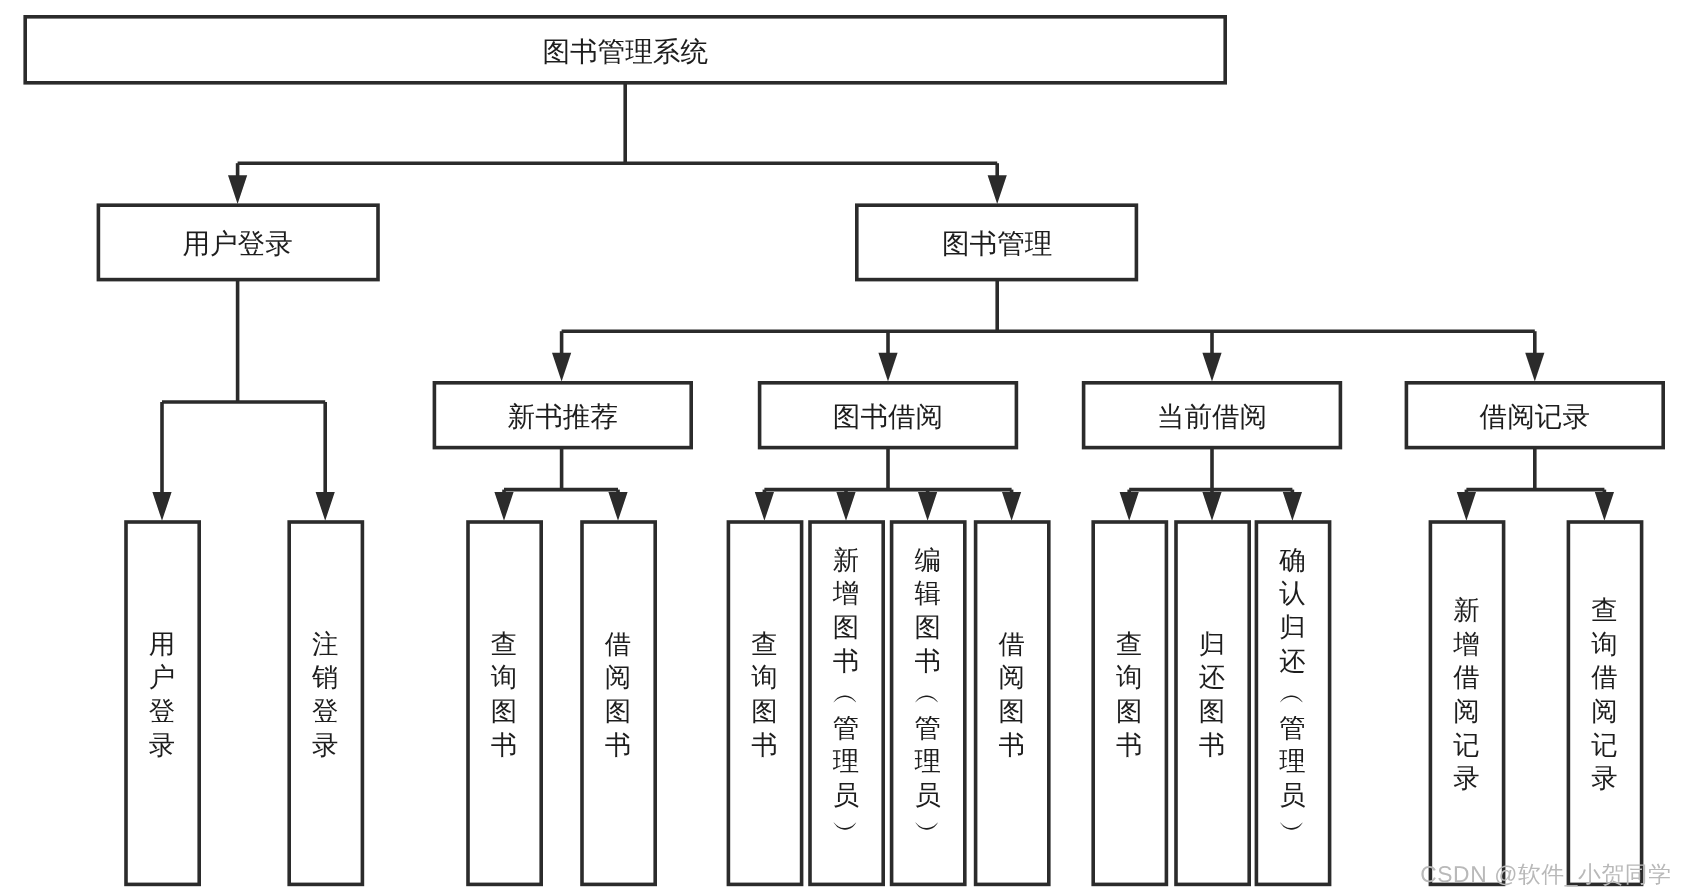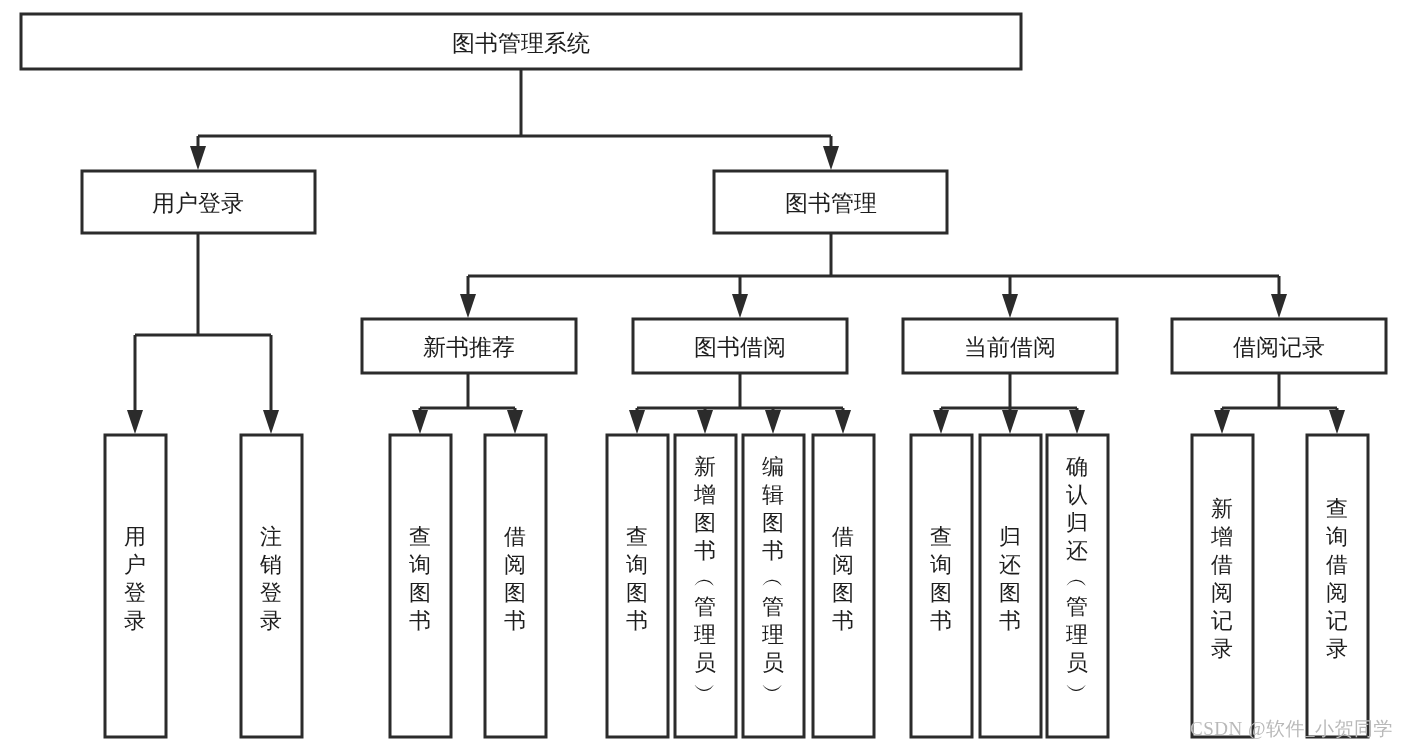--- a/index.html
+++ b/index.html
@@ -53,21 +53,21 @@
   .node-label-v {
     fill: #1d1d1d;
     font-family: "Liberation Sans", "DejaVu Sans", sans-serif;
     font-size: 22px;
     text-anchor: middle;
   }
   .watermark {
     position: absolute;
     right: 12px;
     bottom: 5px;
-    font-family: Liberation Serif, serif;
+    font-family: Liberation Sans, sans-serif;
     font-size: 19px;
     color: #b9b9b9;
     letter-spacing: 0.5px;
     white-space: nowrap;
     user-select: none;
   }
 </style>
 </head>
 <body>
 

